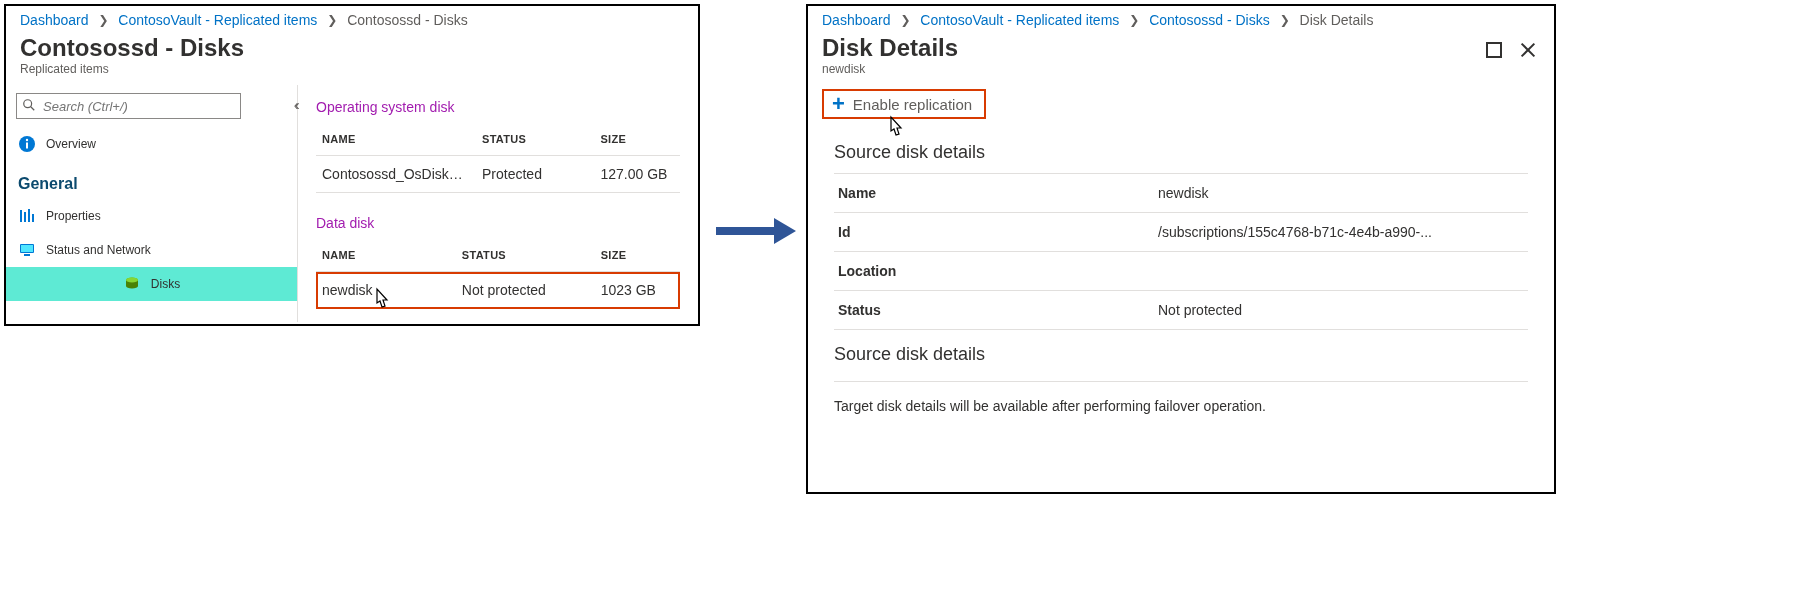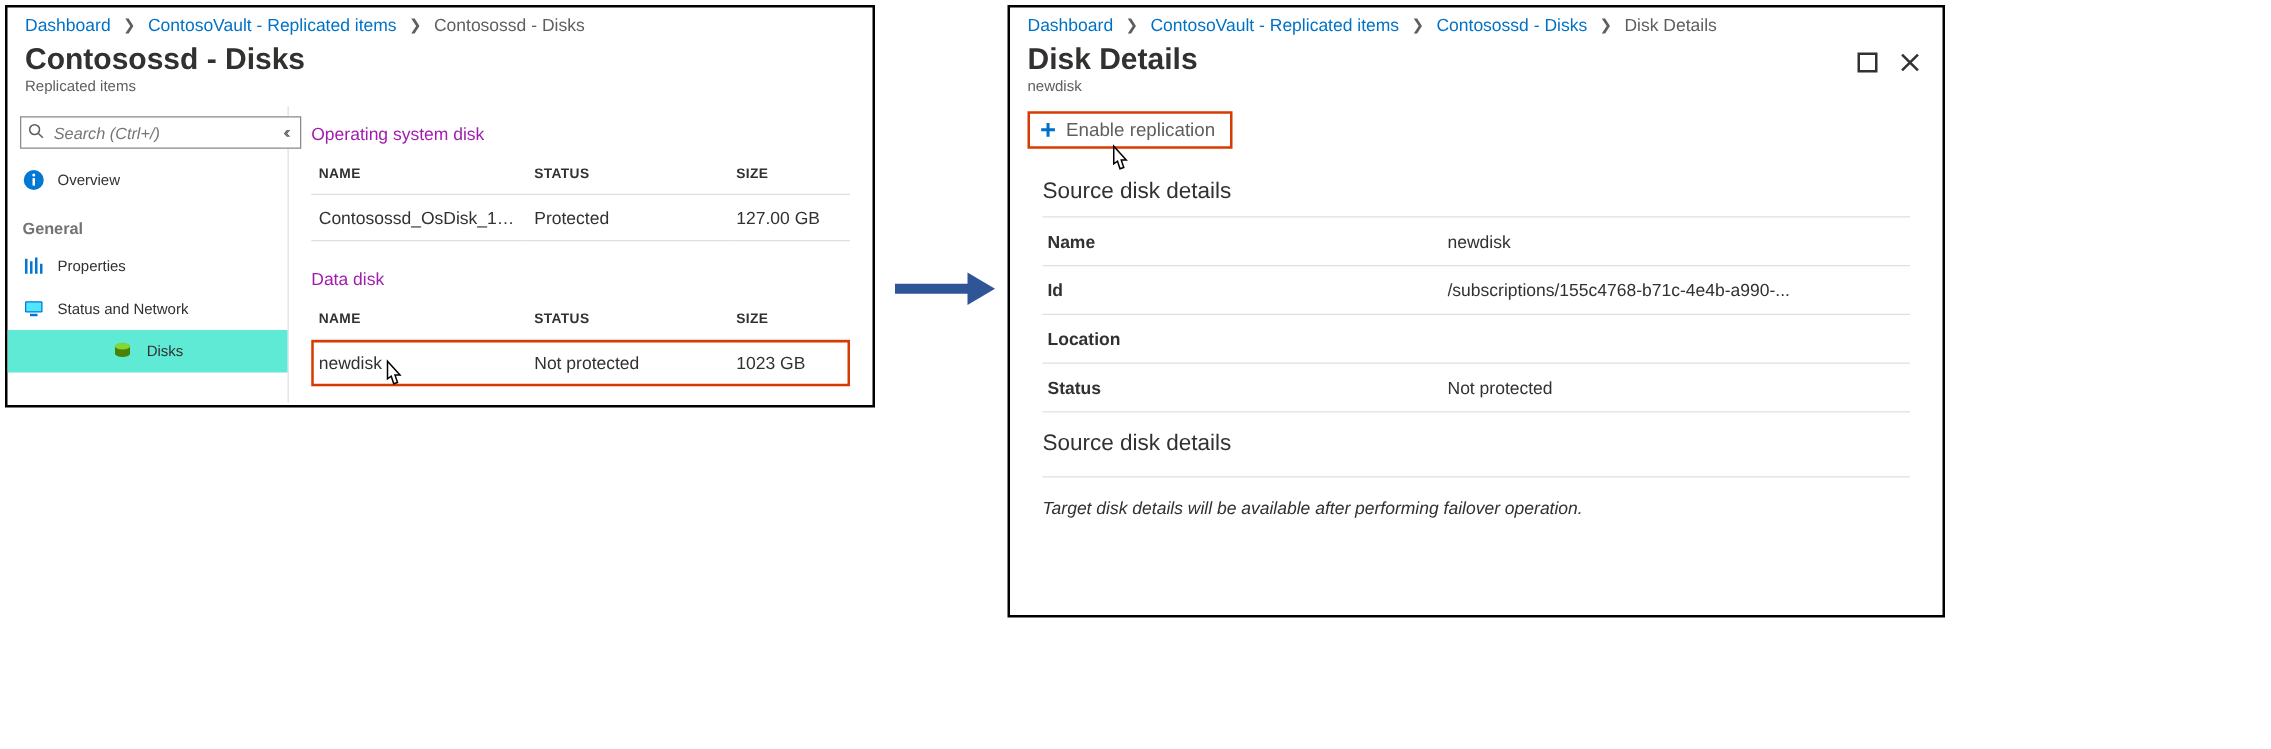--- a/index.html
+++ b/index.html
@@ -48,21 +48,21 @@
     .win-close { position: relative; }
     .win-close::before, .win-close::after {
       content: ""; position: absolute; left: 7px; top: -1px;
       width: 2px; height: 18px; background: #323130;
     }
     .win-close::before { transform: rotate(45deg); }
     .win-close::after { transform: rotate(-45deg); }
 
     
     .left-body { display: flex; height: calc(100% - 80px); border-top: 1px solid transparent; }
-    .sidebar { width: 225px; border-right: 1px solid #e1dfdd; display: flex; flex-direction: column; }
+    .sidebar { width: 292px; border-right: 1px solid #e1dfdd; display: flex; flex-direction: column; }
     .sidebar-top { padding: 8px 10px 8px 10px; border-bottom: 0; }
     .search-wrap { position: relative; }
     .search-input {
       width: 225px; height: 26px; border: 1px solid #8a8886;
       padding: 2px 6px 2px 26px; font-style: italic; color: #605e5c;
       font-size: 13px; background: #fff;
     }
     .search-icon {
       position: absolute; left: 6px; top: 5px; width: 14px; height: 14px;
     }
@@ -70,21 +70,21 @@
       position: absolute; right: -8px; top: 4px; font-size: 14px;
       color: #605e5c; letter-spacing: -6px; cursor: pointer;
     }
     .nav-item {
       display: flex; align-items: center; gap: 10px;
       padding: 8px 12px; cursor: pointer; font-size: 12px; color: #323130;
     }
     .nav-item.selected { background: #5eead4; justify-content: center; }
     .nav-icon { width: 18px; height: 18px; flex-shrink: 0; }
     .section-label {
-      padding: 14px 12px 6px 12px; font-size: 13px; color: #737373; font-weight: 600;
+      padding: 14px 12px 6px 12px; font-size: 16px; color: #0c4a6e; font-weight: 600;
     }
 
     
     .left-main { flex: 1; padding: 10px 18px; overflow: hidden; }
     .group-header { font-size: 14px; font-weight: 400; color: #a21caf; margin: 4px 0 8px 0; }
     table.disk-table { width: 100%; border-collapse: collapse; font-size: 14px; }
     table.disk-table th {
       text-align: left; font-size: 11px; font-weight: 700; color: #323130;
       padding: 10px 6px; border-bottom: 1px solid #e1dfdd; letter-spacing: 0.3px;
     }
@@ -129,21 +129,21 @@
 
     .right-body { padding: 4px 26px 10px 26px; }
     .section-title { font-size: 18px; font-weight: 400; margin: 14px 0 10px 0; color: #323130; }
     .kv-row {
       display: flex; border-top: 1px solid #e1dfdd; padding: 11px 4px;
       font-size: 14px;
     }
     .kv-row:last-child { border-bottom: 1px solid #e1dfdd; }
     .kv-key { width: 320px; font-weight: 700; color: #323130; }
     .kv-val { flex: 1; color: #323130; white-space: nowrap; overflow: hidden; text-overflow: ellipsis; }
-    .note { font-size: 14px; color: #323130; margin-top: 16px; border-top: 1px solid #e1dfdd; padding-top: 16px; font-style: italic; }
+    .note { font-size: 14px; color: #323130; margin-top: 16px; border-top: 1px solid #e1dfdd; padding-top: 16px; }
   </style>
 </head>
 <body>
 
 <div class="panel panel-left">
   <div class="breadcrumb">
     <span class="crumb-link">Dashboard</span>
     <span class="chev">❯</span>
     <span class="crumb-link">ContosoVault - Replicated items</span>
     <span class="chev">❯</span>

